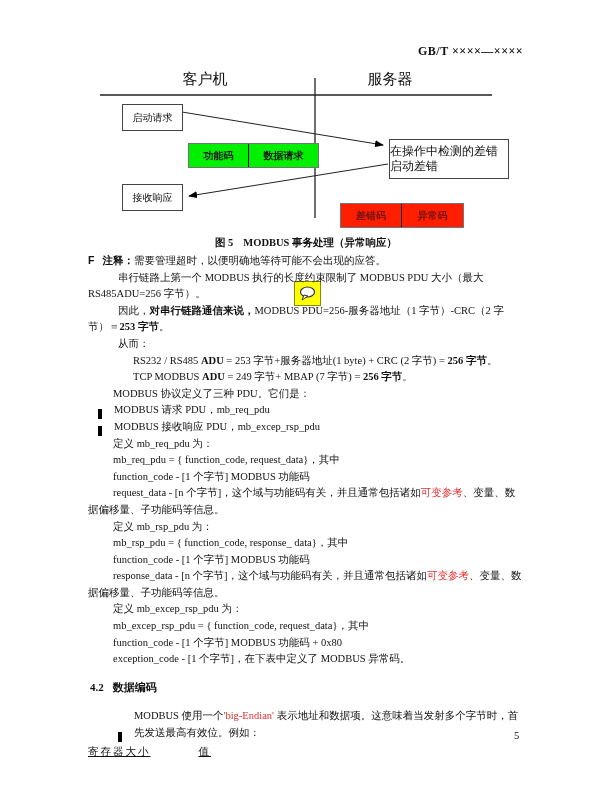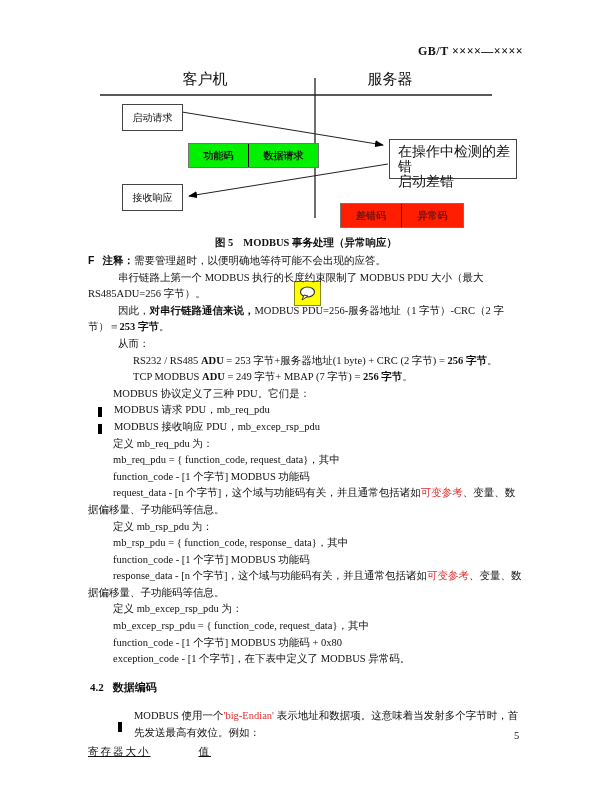--- a/index.html
+++ b/index.html
@@ -12,33 +12,33 @@
   .doc-header{position:absolute;left:418px;top:44px;font-size:12px;font-weight:bold;letter-spacing:.5px;}
   
   #diagram-svg{position:absolute;left:0;top:0;width:612px;height:240px;pointer-events:none;}
   .lane-label{position:absolute;top:70px;width:110px;text-align:center;font-size:15px;}
   .dg-box{position:absolute;border:1px solid #444;background:#fff;display:flex;align-items:center;justify-content:center;font-size:10px;}
   .frame{position:absolute;display:flex;border:1px solid #737373;font-size:10px;font-weight:bold;}
   .frame .cell{display:flex;align-items:center;justify-content:center;}
   .frame .cell+.cell{border-left:1px solid #000;text-align:center;}
   .frame-green{background:#00f000;color:#1a1a1a;}
   .frame-red{background:#ff1f00;color:#76120e;}
-  .server-box{position:absolute;border:1px solid #444;background:#fff;font-size:14px;line-height:15px;padding:4px 4px 0 8px;}
+  .server-box{position:absolute;border:1px solid #444;background:#fff;font-size:12px;line-height:15px;padding:4px 4px 0 0;}
   
   .fig-caption{position:absolute;left:88px;top:236px;width:436px;text-align:center;font-weight:bold;font-size:10.5px;}
   .fig-caption .cap-title{margin-left:10px;}
   
   .textflow{position:absolute;left:88px;top:252px;width:436px;font-size:10.5px;line-height:16.6px;}
   .textflow p{margin:0;}
   .indent{text-indent:30px;}
   .def{text-indent:25px;}
   .deep{padding-left:45px;}
   .b{font-weight:bold;}
   .red{color:#e03030;}
-  .bullet-row{display:flex;align-items:center;}
+  .bullet-row{display:flex;align-items:flex-end;}
   .bullet-mark{flex:0 0 auto;width:4px;height:10px;background:#000;margin:3px 12px 0 10px;}
   .note-line .note-marker{font-weight:bold;font-family:"Liberation Sans","DejaVu Sans",sans-serif;margin-right:8px;}
   .note-line .note-label{font-weight:bold;}
   
   .sec-heading{margin-top:11px !important;font-weight:bold;font-size:11px;padding-left:2px;}
   .sec-heading .sec-title{margin-left:9px;}
   .sec-bullet{margin-top:13px !important;}
   .sec-bullet .bullet-mark{margin-left:30px;}
   .mini-table-head{margin-top:2px !important;}
   .uline{text-decoration:underline;letter-spacing:2px;}

